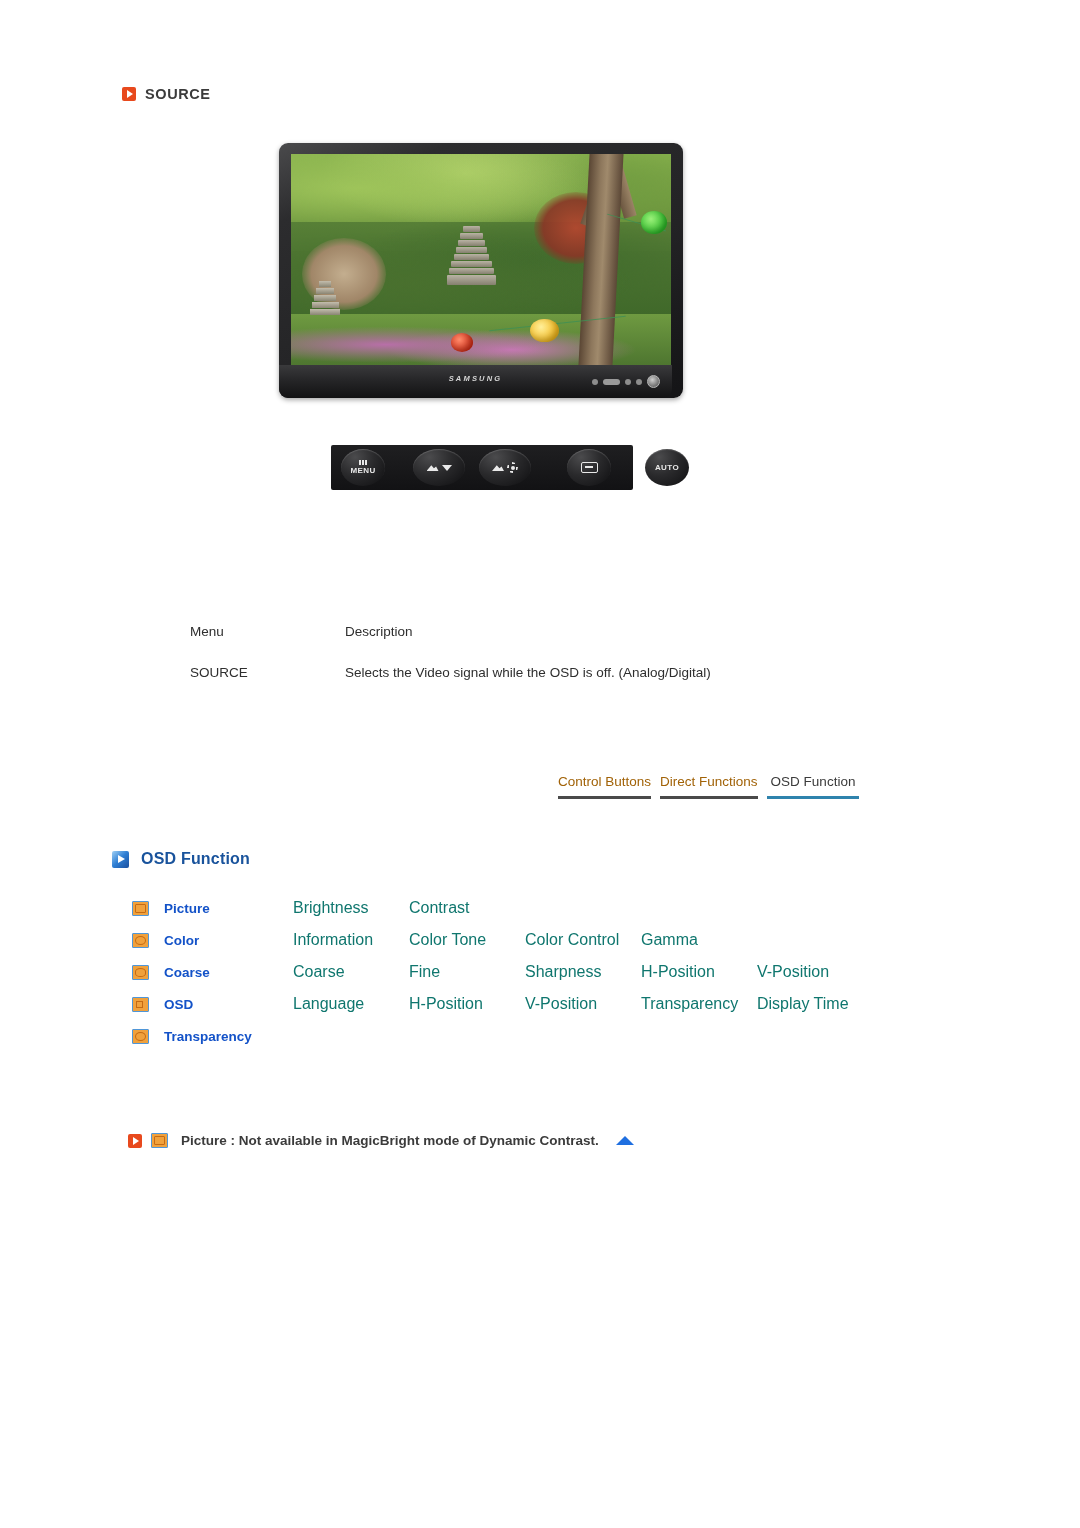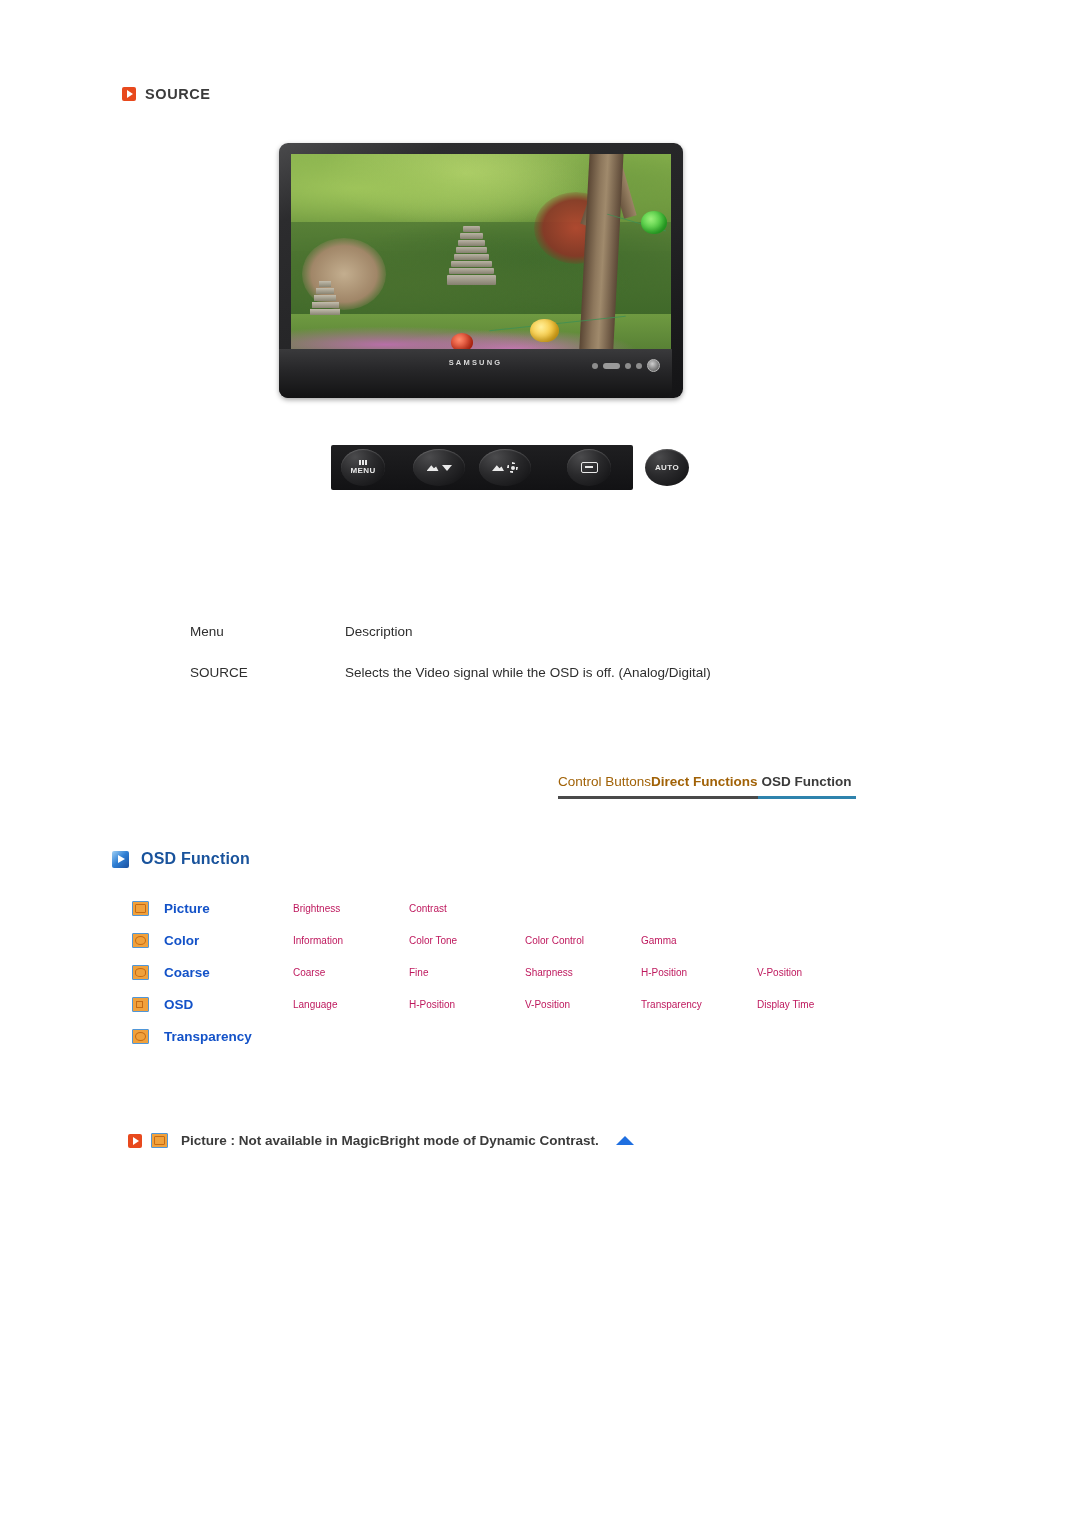--- a/index.html
+++ b/index.html
@@ -73,23 +73,24 @@
     right: 12px;
     bottom: 33px;
     overflow: hidden;
     background: #2d4a1c;
   }
   .monitor-chin {
     position: absolute;
     left: 0;
     right: 11px;
     bottom: 0;
-    height: 49px;
+    height: 33px;
     border-radius: 0 0 9px 9px;
     background: linear-gradient(180deg, #3a3a3c 0%, #262628 45%, #121213 100%);
+    font-style: italic;
   }
   .brand {
     position: absolute;
     left: 50%;
     top: 9px;
     transform: translateX(-50%);
     color: #d8d8d8;
     font-size: 7.5px;
     font-weight: bold;
     letter-spacing: 2.2px;
@@ -320,21 +321,21 @@
     display: flex;
     align-items: flex-end;
   }
   .tab {
     font-size: 13.5px;
     color: #a16207;
     padding: 0 0 7px 0;
     border-bottom: 3px solid #4a4a4a;
     white-space: nowrap;
   }
-  .tab + .tab { margin-left: 0; font-weight: bold; }
+  .tab + .tab { margin-left: 9px; }
   .tab.active {
     color: #3b3b3b;
     border-bottom-color: #2f83ad;
     padding-left: 4px;
     padding-right: 4px;
   }
 
   
   .osd-heading {
     position: absolute;
@@ -406,22 +407,22 @@
     width: 129px;
     flex: 0 0 auto;
     margin-left: 15px;
     font-size: 13.5px;
     font-weight: bold;
     color: #1352c8;
   }
   .osd-item {
     width: 116px;
     flex: 0 0 auto;
-    font-size: 10px;
-    color: #be185d;
+    font-size: 16px;
+    color: #0f766e;
     white-space: nowrap;
   }
 
   
   .footnote {
     position: absolute;
     left: 128px;
     top: 1133px;
     display: flex;
     align-items: center;

